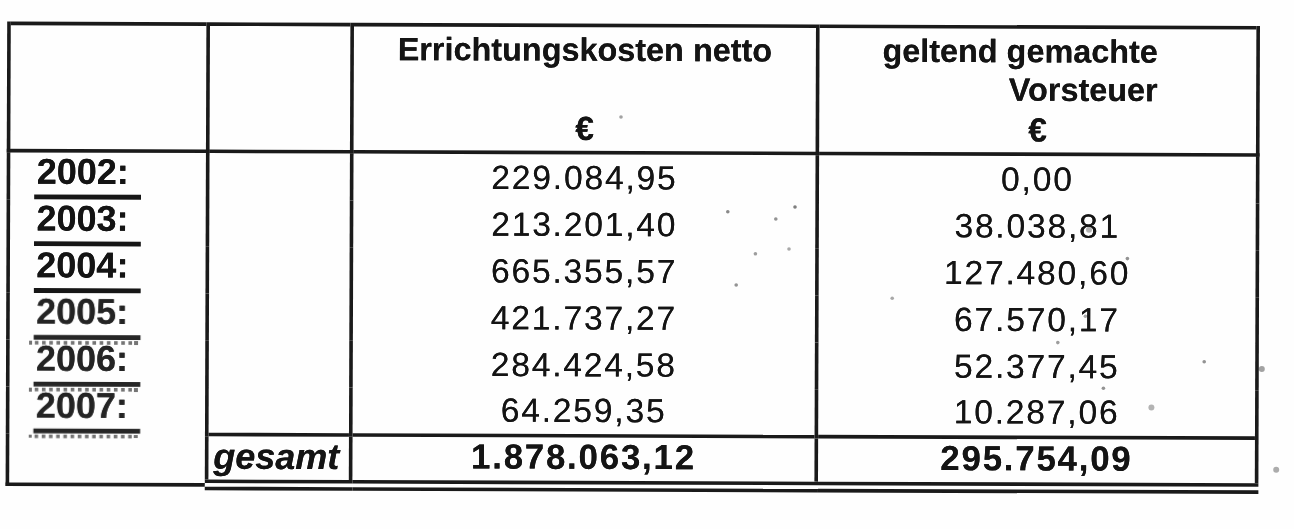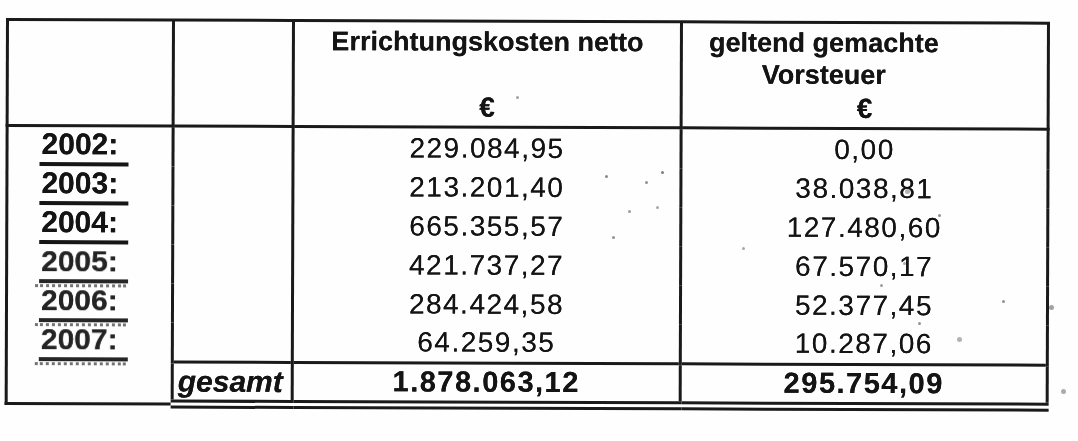--- a/index.html
+++ b/index.html
@@ -42,24 +42,24 @@
     font-size: 27px;
     line-height: 1.2;
   }
   .h-inner {
     display: flex; flex-direction: column;
     justify-content: space-between;
     height: 100%;
     padding: 3px 0 2px 0;
     text-align: center;
   }
-  .h-title4 { width: 282px; text-align: center; }
+  .h-title4 { width: 282px; text-align: right; }
   .h-unit { text-align: center; font-size: 28px; }
   tr.year-row td { height: 39px; }
-  td.year-cell { padding-left: 31px; font-weight: bold; font-size: 30px; }
+  td.year-cell { padding-left: 20px; font-weight: bold; font-size: 30px; }
   .year-label {
     display: inline-block;
     border-bottom: 4px solid #161616;
     padding: 0 10px 1px 2px;
     position: relative;
   }
   tr.smudged .year-label {
     filter: blur(0.45px);
     opacity: 0.93;
   }

